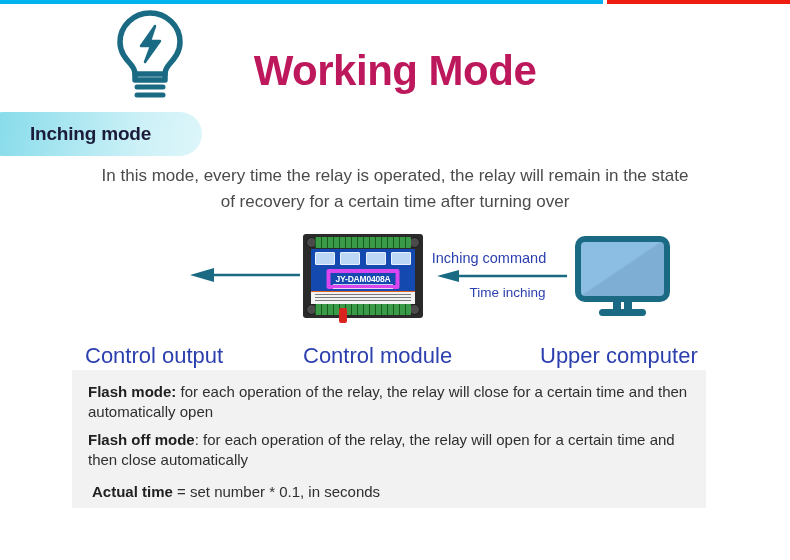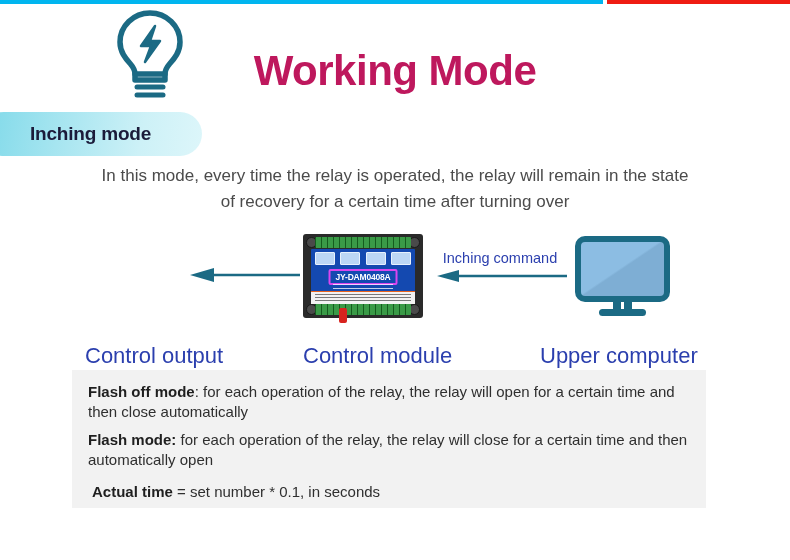--- a/index.html
+++ b/index.html
@@ -161,21 +161,21 @@
   }
   .pcb-label {
     position: absolute;
     left: 50%;
     transform: translateX(-50%);
     top: 20px;
     font-size: 8.5px;
     font-weight: bold;
     color: #ffffff;
     background: #1449b0;
-    border: 2px solid #d946ef;
+    border: 4px solid #d946ef;
     border-radius: 2px;
     padding: 1px 5px;
     white-space: nowrap;
     letter-spacing: -0.2px;
   }
   .pcb-specs {
     position: absolute;
     left: 22px; top: 35px;
     width: 60px; height: 14px;
     background: repeating-linear-gradient(180deg,
@@ -214,21 +214,21 @@
   
   .arrow-left-2 {
     position: absolute;
     left: 437px; top: 268px;
     width: 130px; height: 16px;
   }
 
   
   .cmd-title {
     position: absolute;
-    left: 430px; top: 250px;
+    left: 419px; top: 250px;
     width: 140px;
     text-align: center;
     font-size: 14.5px;
     color: #2b3fae;
     white-space: nowrap;
   }
   .cmd-lines {
     position: absolute;
     left: 425px; top: 284px;
     width: 165px;
@@ -356,20 +356,21 @@
 <div class="cmd-title">Inching command</div>
 
 <div class="arrow-left-2">
   <svg viewBox="0 0 130 16" width="130" height="16" xmlns="http://www.w3.org/2000/svg">
     <line x1="20" y1="8" x2="130" y2="8" stroke="#1b6a84" stroke-width="2.6"></line>
     <polygon points="0,8 22,2 22,14" fill="#1b6a84"></polygon>
   </svg>
 </div>
 
 <div class="cmd-lines">
+  <div>Time inching</div>
 </div>
 
 <div class="monitor-icon">
   <svg viewBox="0 0 95 84" width="95" height="84" xmlns="http://www.w3.org/2000/svg">
     <defs>
       <linearGradient id="scr" x1="0" y1="0" x2="1" y2="1">
         <stop offset="0%" stop-color="#8cbde3"></stop>
         <stop offset="48%" stop-color="#8cbde3"></stop>
         <stop offset="50%" stop-color="#7eaed4"></stop>
         <stop offset="100%" stop-color="#7eaed4"></stop>
@@ -381,21 +382,21 @@
     <rect x="24" y="73" width="47" height="7" rx="3.5" fill="#1b6a84"></rect>
   </svg>
 </div>
 
 <div class="caption caption-output">Control output</div>
 <div class="caption caption-module">Control module</div>
 <div class="caption caption-pc">Upper computer</div>
 
 <div class="notebox">
   <p class="note-p">
-    <b>Flash off mode</b><span>: for each operation of the relay, the relay will open for a certain time and then close automatically</span>
+    <b>Flash mode:</b><span> for each operation of the relay, the relay will close for a certain time and then automatically open</span>
   </p>
   <p class="note-p">
-    <b>Flash mode:</b><span> for each operation of the relay, the relay will close for a certain time and then automatically open</span>
+    <b>Flash off mode</b><span>: for each operation of the relay, the relay will open for a certain time and then close automatically</span>
   </p>
   <p class="note-p note-actual">
     <b>Actual time</b><span> = set number * 0.1, in seconds</span>
   </p>
 </div>
 
 </body></html>

